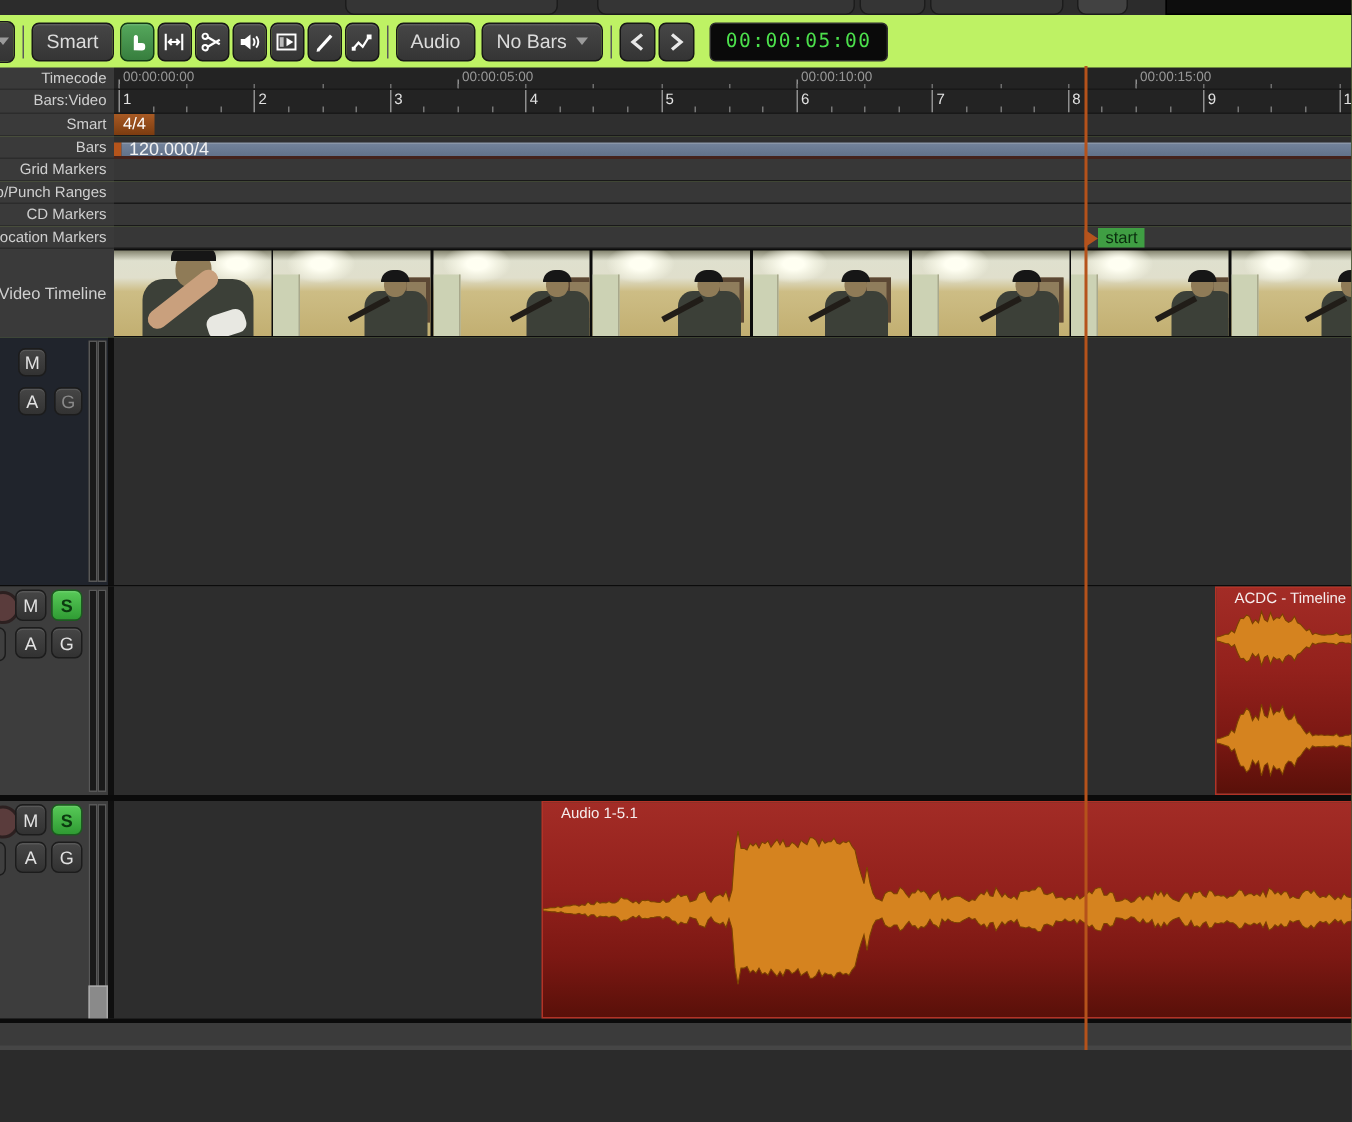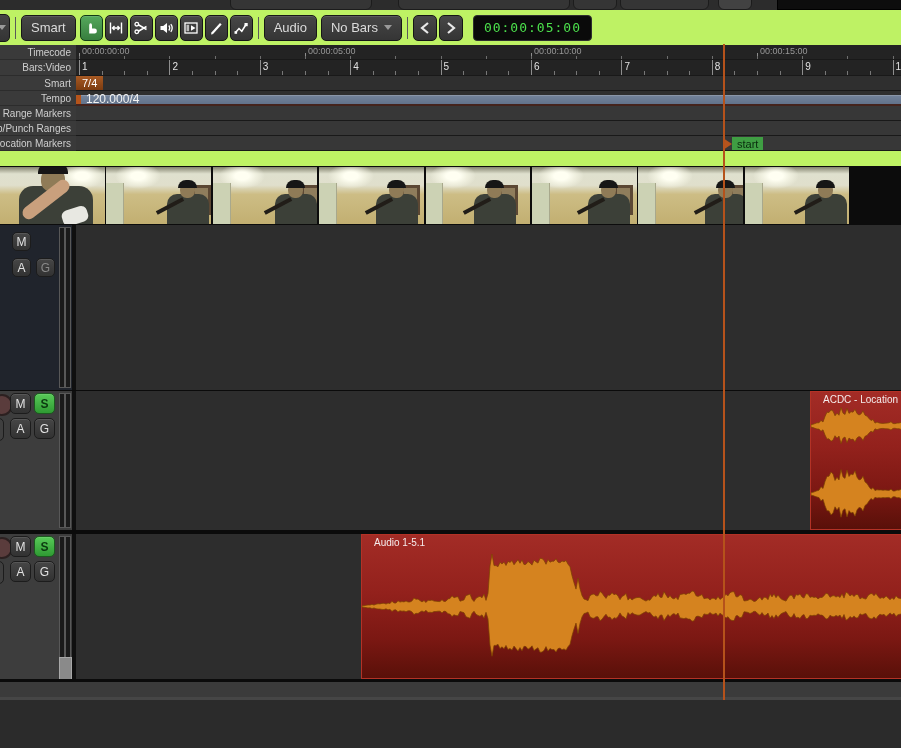--- a/index.html
+++ b/index.html
@@ -268,51 +268,56 @@
           <div class="tick" style="left:748.8000000000001px;bottom:0;height:4px;background:#777;"></div>
           <div class="tick" style="left:771.4000000000001px;bottom:0;height:4px;background:#777;"></div>
           <div class="tick" style="left:794px;bottom:0;height:4px;background:#777;"></div>
           <div class="tick" style="left:816.6px;top:0;height:100%;"></div>
           <div class="bar-num" style="left:819.6px;">10</div>
         </div>
     </div>
     <div class="ruler-row">
       <div class="rlabel">Smart</div>
       <div class="rcontent rc-mid">
-        <div class="meter-badge">7/4</div>
-      </div>
-    </div>
-    <div class="ruler-row">
-      <div class="rlabel">Tempo</div>
+        <div class="meter-badge">4/4</div>
+      </div>
+    </div>
+    <div class="ruler-row">
+      <div class="rlabel">Bars</div>
       <div class="rcontent rc-mid tempo-under">
         <div class="tempo-marker"></div>
         <div class="tempo-bar"></div>
         <div class="tempo-text">120.000/4</div>
       </div>
     </div>
     <div class="ruler-row">
-      <div class="rlabel">Range Markers</div>
+      <div class="rlabel">Grid Markers</div>
       <div class="rcontent rc-mark"></div>
     </div>
     <div class="ruler-row">
       <div class="rlabel">Loop/Punch Ranges</div>
+      <div class="rcontent rc-mark"></div>
+    </div>
+    <div class="ruler-row">
+      <div class="rlabel">CD Markers</div>
       <div class="rcontent rc-mark"></div>
     </div>
     <div class="ruler-row">
       <div class="rlabel">Location Markers</div>
       <div class="rcontent rc-mark" id="locContent">
         <div class="loc-marker" id="startMarker" style="left: 647px;">
           <div class="loc-flag"></div>
           <div class="loc-label">start</div>
         </div>
       </div>
     </div>
   </div>
 
   <div class="video-row">
+    <div class="rlabel">Video Timeline</div>
     <div class="vcontent" id="thumbs">
         <div class="thumb closeup" style="left:0px;width:104.5px;background:linear-gradient(180deg,#83836e 0%,#dfe0ce 12%,#e0dfcc 32%,#cdbd85 48%,#c2af71 100%);">
           <div class="light" style="left: calc(78% - 23px); top: -4px;"></div>
           <div class="fig" style="left:18%;width:46px;height:46px;">
             <div class="body"></div>
             <div class="head"></div>
             <div class="phones"></div>
           </div>
           <div class="arm"></div>
           <div class="gbody"></div>
@@ -428,21 +433,21 @@
           <div class="wavebox" id="waveA">
               <svg width="95" height="68" viewBox="0 0 95 68">
                 <line x1="0" y1="34" x2="95" y2="34" stroke="#a0a8b0" stroke-width="1"></line>
                 <polygon points="0,32.6 2,32.3 4,31.6 6,30.8 8,30.8 10,28.4 12,30.0 14,24.5 16,20.2 18,20.5 20,17.9 22,19.1 24,23.8 26,21.2 28,23.3 30,15.5 32,21.1 34,22.5 36,16.4 38,21.4 40,19.7 42,20.2 44,17.3 46,21.5 48,23.0 50,21.9 52,18.9 54,23.2 56,24.1 58,26.5 60,28.5 62,27.5 64,31.1 66,30.1 68,30.9 70,31.3 72,31.4 74,31.2 76,31.1 78,30.8 80,29.8 82,31.5 84,31.7 86,31.1 88,31.1 90,30.4 92,31.0 94,30.5 94,37.3 92,36.9 90,37.4 88,36.7 86,36.8 84,36.2 82,36.4 80,38.0 78,37.0 76,36.8 74,36.7 72,36.4 70,36.6 68,36.9 66,37.7 64,36.8 62,40.2 60,39.2 58,41.1 56,43.4 54,44.3 52,48.4 50,45.5 48,44.5 46,45.9 44,49.8 42,47.1 40,47.6 38,46.0 36,50.7 34,45.0 32,46.2 30,51.6 28,44.1 26,46.2 24,43.7 22,48.1 20,49.3 18,46.8 16,47.1 14,43.0 12,37.8 10,39.3 8,37.1 6,37.0 4,36.3 2,35.6 0,35.3" fill="#d5831f" stroke="#7a4200" stroke-width="0.7"></polygon>
               </svg>
               <svg width="95" height="68" viewBox="0 0 95 68">
                 <line x1="0" y1="34" x2="95" y2="34" stroke="#a0a8b0" stroke-width="1"></line>
                 <polygon points="0,32.6 2,32.3 4,31.6 6,30.8 8,30.2 10,26.7 12,28.5 14,21.5 16,16.4 18,16.2 20,12.1 22,14.0 24,20.5 26,17.2 28,20.0 30,9.5 32,16.9 34,18.4 36,9.9 38,16.5 40,14.1 42,14.8 44,10.7 46,17.2 48,19.9 50,19.3 52,16.2 54,21.9 56,23.5 58,26.7 60,29.3 62,27.7 64,30.6 66,29.8 68,30.1 70,29.9 72,30.3 74,30.0 76,30.3 78,30.4 80,29.2 82,31.1 84,31.0 86,30.1 88,30.2 90,29.3 92,30.0 94,29.3 94,38.4 92,37.8 90,38.5 88,37.6 86,37.7 84,36.8 82,36.8 80,38.6 78,37.4 76,37.5 74,37.8 72,37.6 70,37.9 68,37.7 66,38.0 64,37.3 62,40.0 60,38.5 58,41.0 56,44.0 54,45.5 52,50.9 50,48.0 48,47.4 46,50.0 44,56.2 42,52.3 40,53.0 38,50.6 36,56.9 34,48.8 32,50.3 30,57.3 28,47.3 26,49.9 24,46.8 22,53.0 20,54.8 18,50.9 16,50.7 14,45.8 12,39.3 10,40.9 8,37.6 6,37.0 4,36.3 2,35.6 0,35.3" fill="#d5831f" stroke="#7a4200" stroke-width="0.7"></polygon>
               </svg>
             </div>
-          <div class="rtitle">ACDC - Location</div>
+          <div class="rtitle">ACDC - Timeline</div>
         </div>
       </div>
     </div>
     <div class="gap" style="top:305px;height:4px;"></div>
 
     <div class="track" style="top:309px;height:145px;">
       <div class="thead" style="background:#3d3d3d;">
         <div class="rec-part" style="top:3px;"></div>
         <button class="hbtn" style="left:10px;top:2px;">M</button>
         <button class="hbtn solo-on" style="left:34px;top:2px;">S</button>

